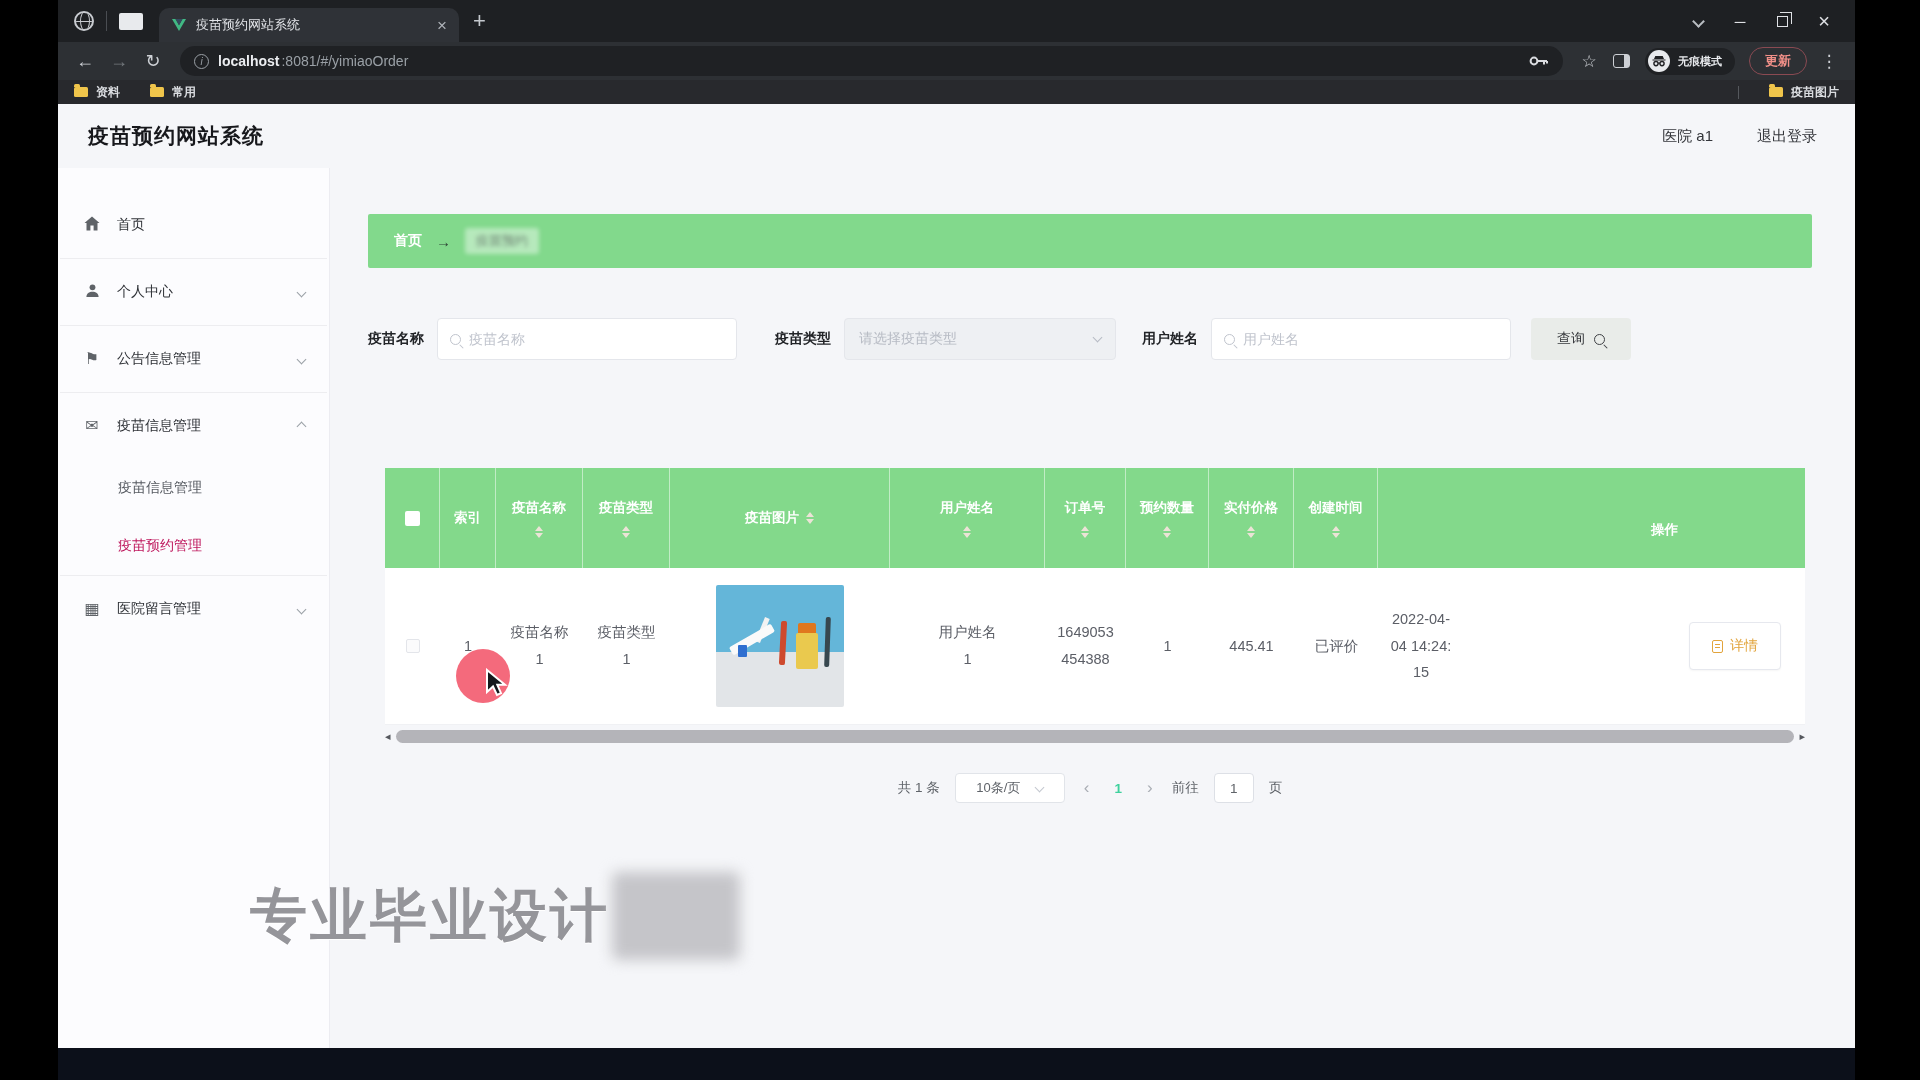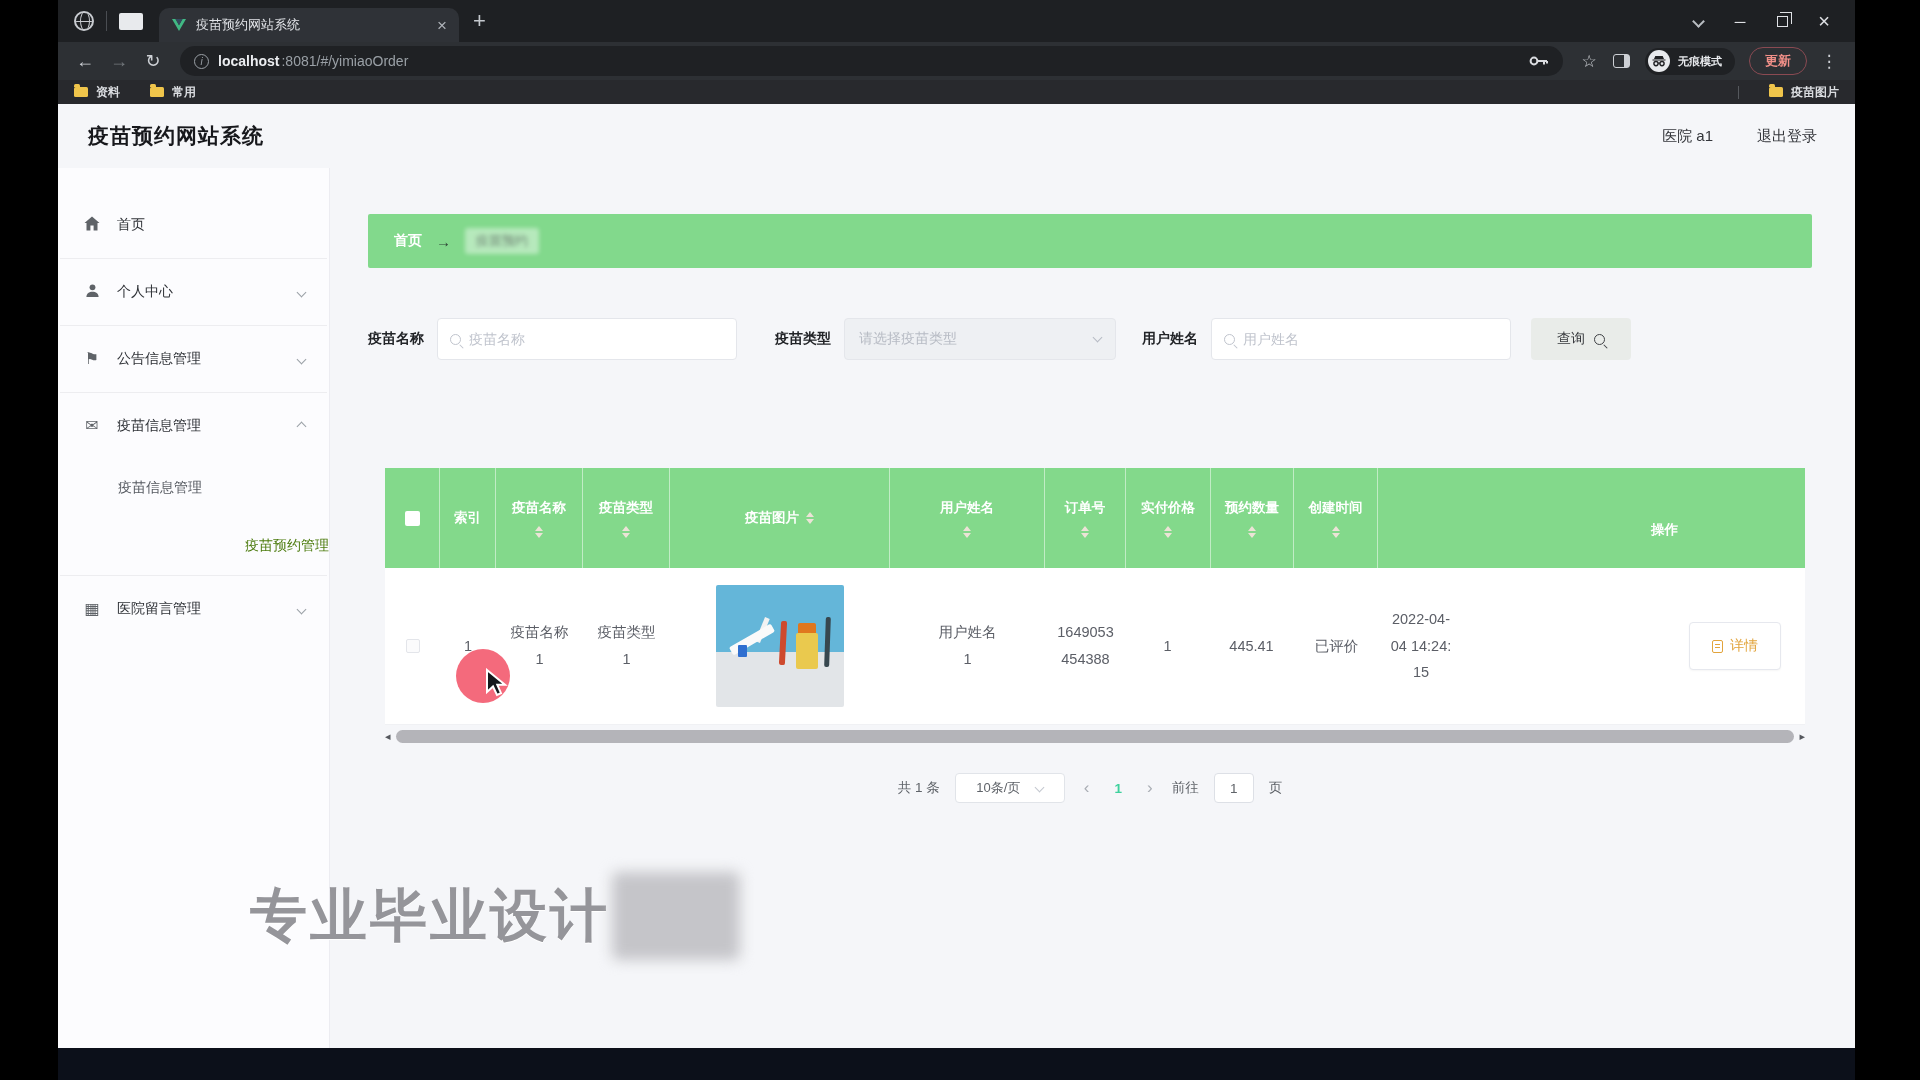--- a/index.html
+++ b/index.html
@@ -54,21 +54,21 @@
   .apptitle { font-size:21px; font-weight:700; color:#17181c; letter-spacing:1px; }
   .headright { margin-left:auto; display:flex; align-items:center; gap:44px; font-size:15px; color:#33353a; }
   .pagebody { position:absolute; left:0; top:64px; right:0; bottom:0; }
   .sidebar { position:absolute; left:0; top:0; width:272px; bottom:0; background:#fcfcfe; border-right:1px solid #ececf1; padding-top:24px; }
   .sitem { height:66px; display:flex; align-items:center; gap:15px; padding:0 24px; font-size:14px; color:#2f3237; }
   .sitem .sico { width:20px; text-align:center; color:#5f6368; font-size:16px; line-height:1; }
   .sdiv { height:0; border-top:1px solid #ededf0; margin:0 2px; }
   .schev { margin-left:auto; width:7px; height:7px; border-right:1.5px solid #9aa0a6; border-bottom:1.5px solid #9aa0a6; transform:rotate(45deg); }
   .schev.up { transform:rotate(-135deg); }
   .ssub { height:58px; display:flex; align-items:center; padding-left:60px; font-size:14px; color:#565a61; }
-  .ssub.active { color:#4d7c0f;justify-content:flex-end; }
+  .ssub.active { color:#be185d; }
 
   .content { position:absolute; left:272px; top:0; right:0; bottom:0; padding:46px 43px 0 38px; }
   .breadcrumb { height:54px; background:#82d98c; border-radius:2px; display:flex; align-items:center; padding:0 26px; gap:14px; }
   .crumbhome { color:#fff; font-size:14px; font-weight:700; }
   .crumbarrow { color:#2e4536; font-size:15px; }
   .crumbcur { background:rgba(255,255,255,.42); color:#6d7f72; font-size:13px; padding:4px 11px; border-radius:3px; filter:blur(2px); }
 
   .filters { margin-top:50px; display:flex; align-items:center; }
   .flabel { font-size:14px; font-weight:700; color:#222428; margin-right:13px; white-space:nowrap; }
   .finput { width:300px; height:42px; background:#fff; border:1px solid #e4e6eb; border-radius:4px; display:flex; align-items:center; padding:0 12px; gap:8px; }
@@ -344,29 +344,29 @@
                     <span class="caret-down"></span>
                   </span>
               </div>
               <div class="th c6">
                 <span>订单号</span>
                 <span class="sorter">
                     <span class="caret-up"></span>
                     <span class="caret-down"></span>
                   </span>
               </div>
+              <div class="th c7">
+                <span>预约数量</span>
+                <span class="sorter">
+                    <span class="caret-up"></span>
+                    <span class="caret-down"></span>
+                  </span>
+              </div>
               <div class="th c8">
                 <span>实付价格</span>
-                <span class="sorter">
-                    <span class="caret-up"></span>
-                    <span class="caret-down"></span>
-                  </span>
-              </div>
-              <div class="th c7">
-                <span>预约数量</span>
                 <span class="sorter">
                     <span class="caret-up"></span>
                     <span class="caret-down"></span>
                   </span>
               </div>
               <div class="th c10">
                 <span>创建时间</span>
                 <span class="sorter">
                     <span class="caret-up"></span>
                     <span class="caret-down"></span>

